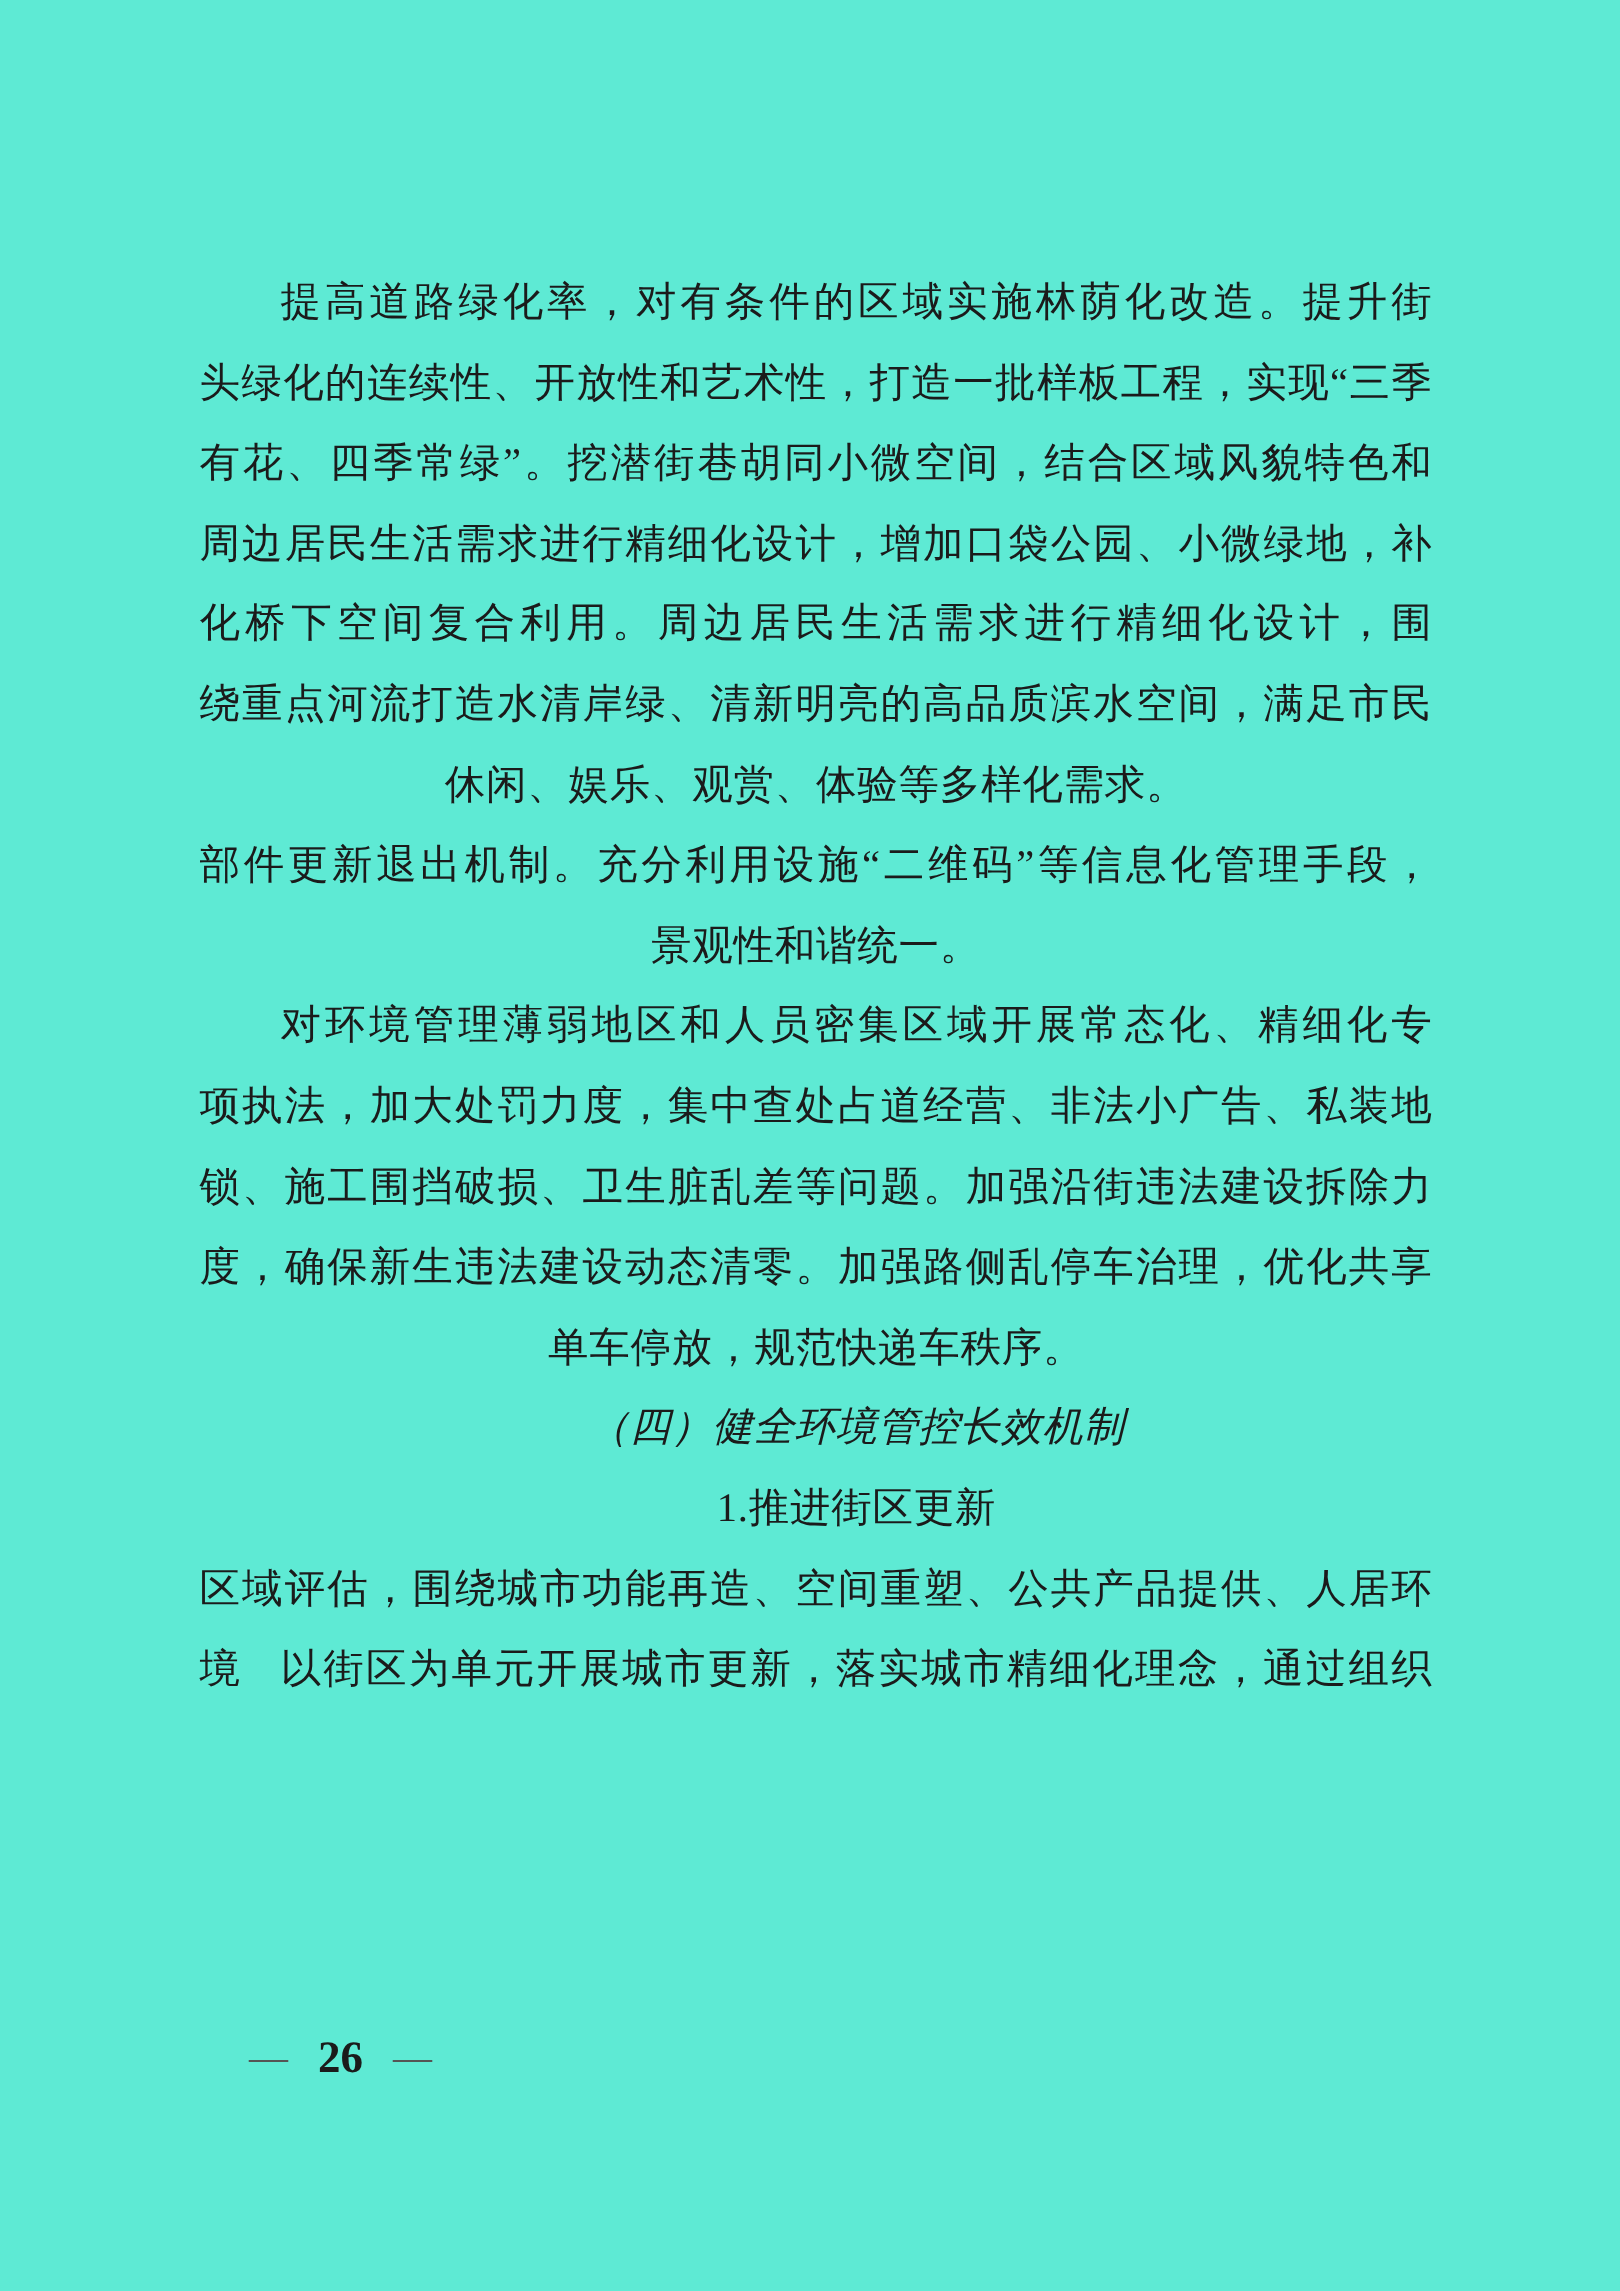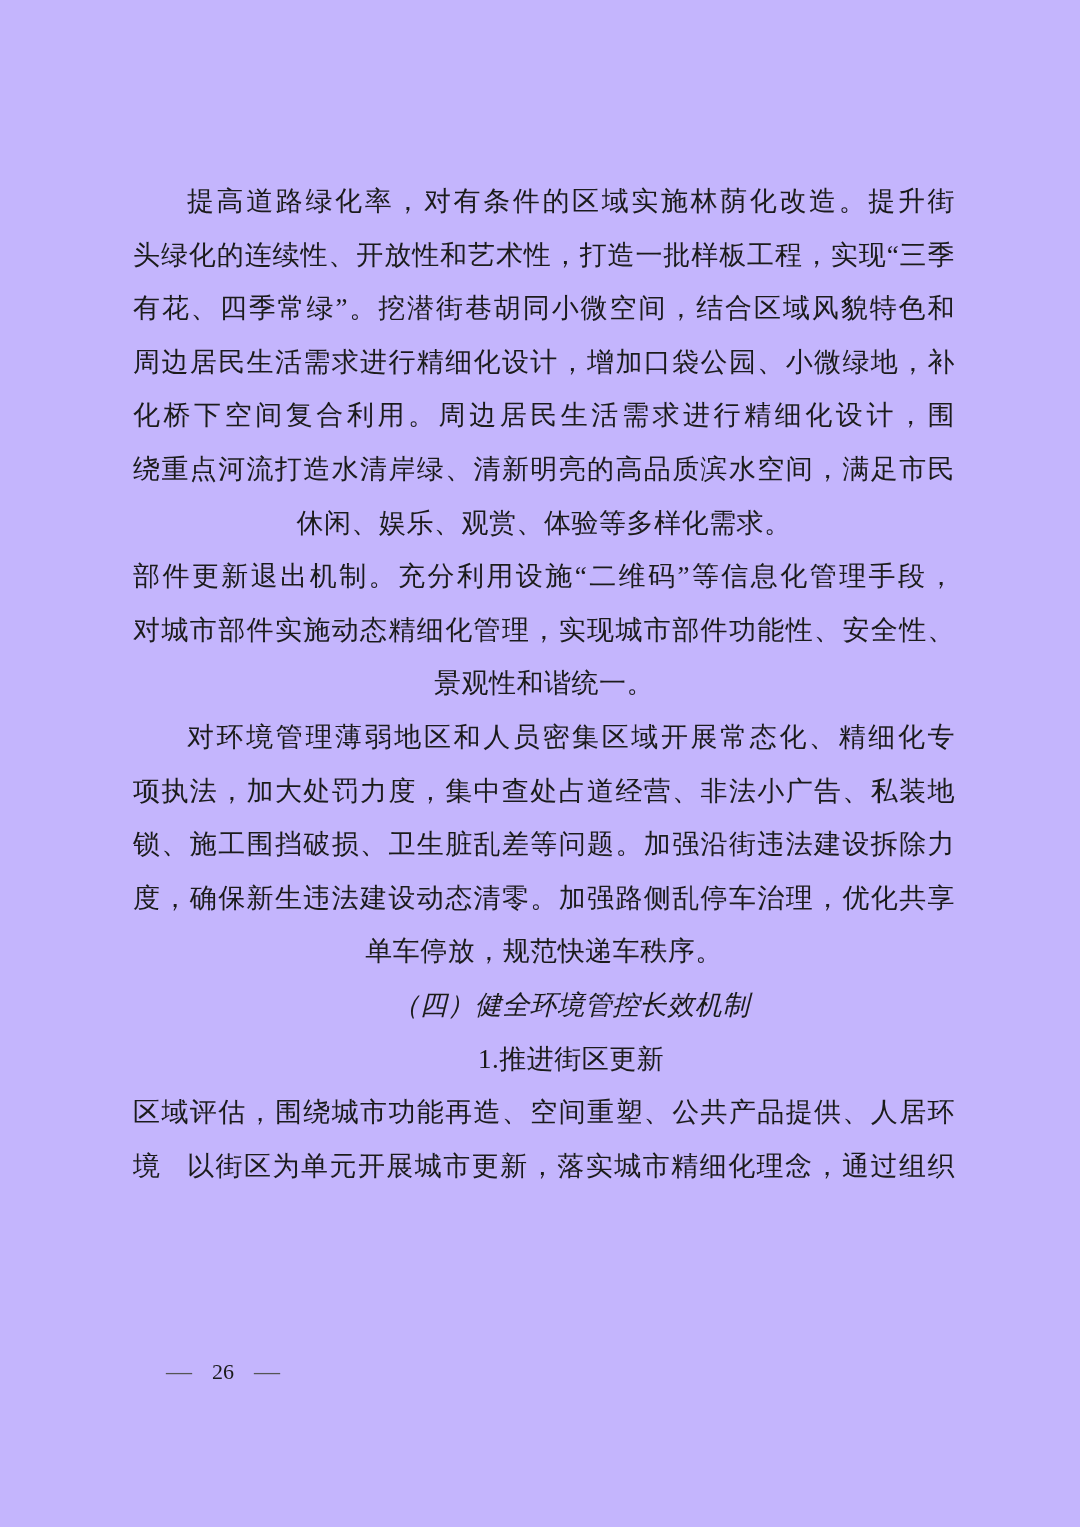--- a/index.html
+++ b/index.html
@@ -5,21 +5,21 @@
   html, body {
     margin: 0;
     padding: 0;
     background: #e8e8e8;
   }
   .page {
     position: relative;
     width: 1080px;
     height: 1527px;
     margin: 0 auto;
-    background: #c4b5fd;
+    background: #5eead4;
     overflow: hidden;
     font-family: "Liberation Serif", "DejaVu Serif", serif;
     color: #1b1b1b;
   }
   .textblock {
     position: absolute;
     left: 133px;
     top: 175px;
     width: 822px;
   }
@@ -52,39 +52,39 @@
     align-items: center;
     gap: 20px;
     font-size: 26px;
   }
   .footer .dash {
     color: #555555;
     line-height: 32px;
   }
   .footer .num {
     color: #1b1b1b;
-    font-size: 22px;
+    font-size: 30px;
     line-height: 32px;
+    font-weight: bold;
   }
 </style>
 </head>
 <body>
 
 <div class="page">
 
   <div class="textblock">
     <div class="ln j ind">提高道路绿化率，对有条件的区域实施林荫化改造。提升街</div>
     <div class="ln j">头绿化的连续性、开放性和艺术性，打造一批样板工程，实现“三季</div>
     <div class="ln j">有花、四季常绿”。挖潜街巷胡同小微空间，结合区域风貌特色和</div>
     <div class="ln j">周边居民生活需求进行精细化设计，增加口袋公园、小微绿地，补</div>
     <div class="ln j">化桥下空间复合利用。周边居民生活需求进行精细化设计，围</div>
     <div class="ln j">绕重点河流打造水清岸绿、清新明亮的高品质滨水空间，满足市民</div>
     <div class="ln">休闲、娱乐、观赏、体验等多样化需求。</div>
     <div class="ln j">部件更新退出机制。充分利用设施“二维码”等信息化管理手段，</div>
-    <div class="ln j">对城市部件实施动态精细化管理，实现城市部件功能性、安全性、</div>
     <div class="ln">景观性和谐统一。</div>
     <div class="ln j ind">对环境管理薄弱地区和人员密集区域开展常态化、精细化专</div>
     <div class="ln j">项执法，加大处罚力度，集中查处占道经营、非法小广告、私装地</div>
     <div class="ln j">锁、施工围挡破损、卫生脏乱差等问题。加强沿街违法建设拆除力</div>
     <div class="ln j">度，确保新生违法建设动态清零。加强路侧乱停车治理，优化共享</div>
     <div class="ln">单车停放，规范快递车秩序。</div>
     <div class="ln ind kaiti">（四）健全环境管控长效机制</div>
     <div class="ln ind">1.推进街区更新</div>
     <div class="ln j">区域评估，围绕城市功能再造、空间重塑、公共产品提供、人居环境</div>
     <div class="ln j ind">以街区为单元开展城市更新，落实城市精细化理念，通过组织</div>

